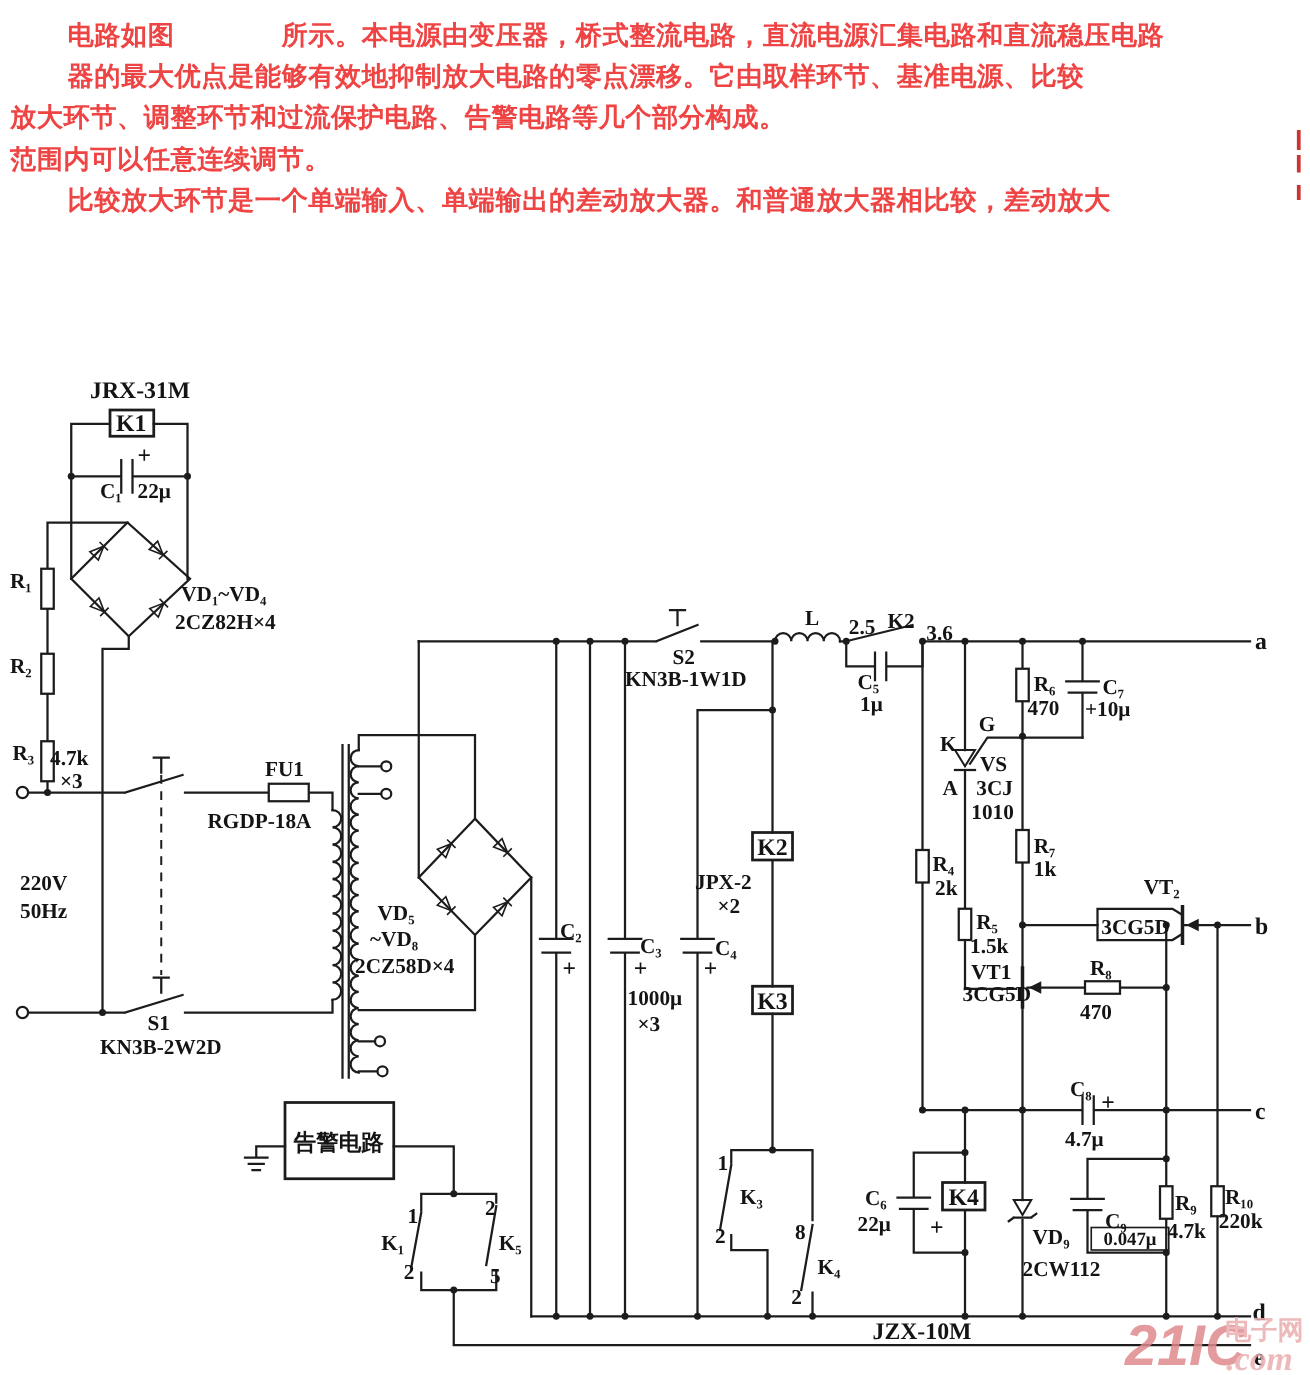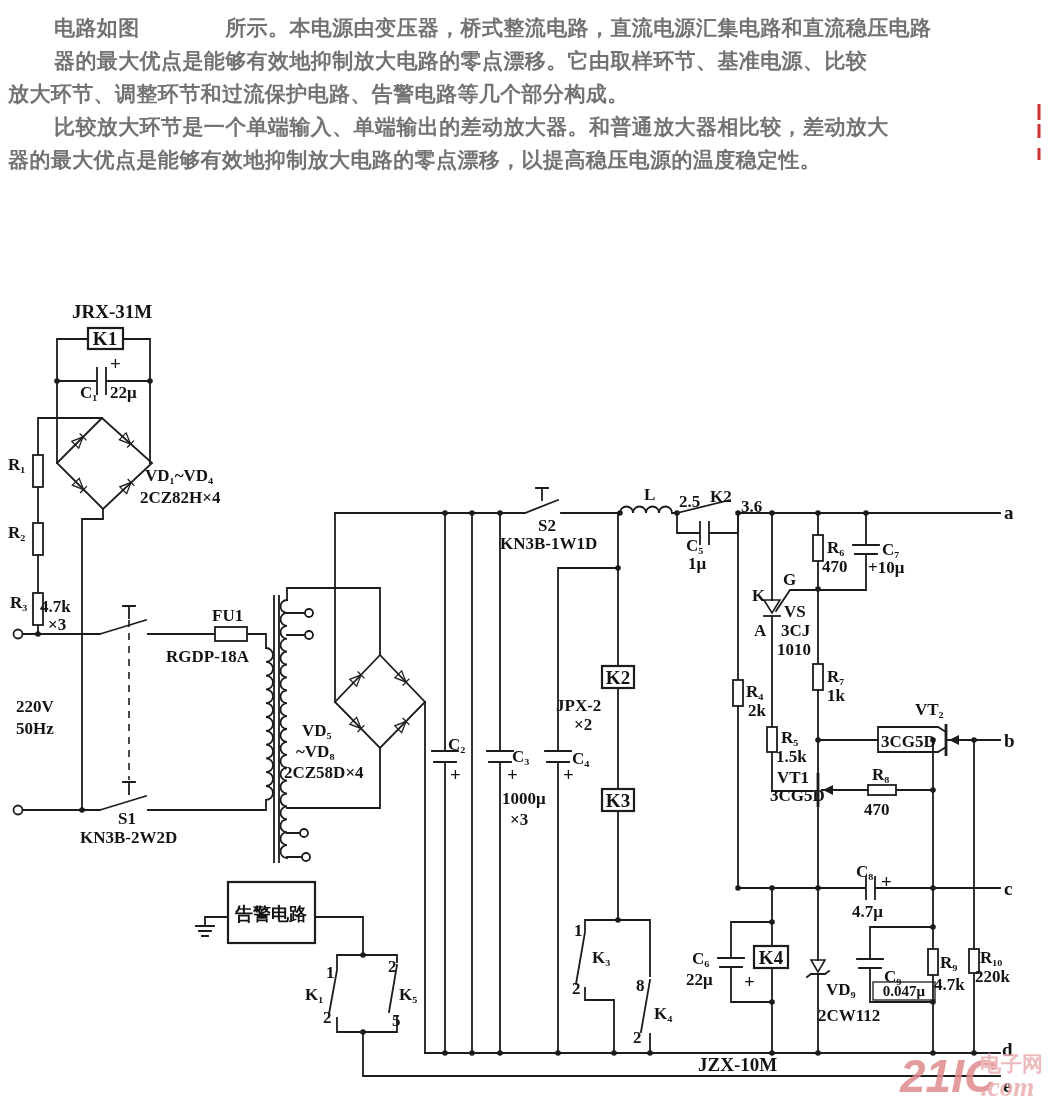--- a/index.html
+++ b/index.html
@@ -4,21 +4,21 @@
 <style>
   html,body{margin:0;padding:0;}
   body{
     width:1048px;height:1100px;position:relative;background:#ffffff;
     font-family:"Liberation Serif","DejaVu Serif",serif;color:#111;
     overflow:hidden;
   }
   .text-block{
     position:absolute;left:8px;top:12px;width:1034px;
     font-size:21px;font-weight:700;line-height:33px;letter-spacing:.4px;
-    color:#737373;
+    color:#ef4444;
   }
   .tline{white-space:pre;height:33px;}
   .tline.ind{padding-left:46px;}
   svg{position:absolute;left:0;top:0;}
   .wire{stroke:#1c1c1c;stroke-width:1.8;fill:none;stroke-linecap:square;}
   .wire-thin{stroke:#1c1c1c;stroke-width:1.3;fill:none;}
   .wire-dash{stroke:#1c1c1c;stroke-width:1.6;fill:none;stroke-dasharray:7 6;}
   .box{stroke:#1c1c1c;stroke-width:2.2;fill:none;}
   .rbox{stroke:#1c1c1c;stroke-width:1.8;fill:#fff;}
   .dot{fill:#1c1c1c;stroke:none;}
@@ -34,22 +34,22 @@
   .wm-site{font-family:"Liberation Sans","DejaVu Sans",sans-serif;font-weight:700;font-size:21px;fill:#eaaeb1;}
   .wm-com{font-family:"Liberation Serif","DejaVu Serif",serif;font-style:italic;font-weight:700;font-size:27px;fill:#eaaeb1;}
 </style>
 </head>
 <body>
 
 <div class="text-block">
   <div class="tline ind">电路如图　　　　所示。本电源由变压器，桥式整流电路，直流电源汇集电路和直流稳压电路</div>
   <div class="tline ind">器的最大优点是能够有效地抑制放大电路的零点漂移。它由取样环节、基准电源、比较</div>
   <div class="tline">放大环节、调整环节和过流保护电路、告警电路等几个部分构成。</div>
+  <div class="tline">范围内可以任意连续调节。</div>
   <div class="tline ind">比较放大环节是一个单端输入、单端输出的差动放大器。和普通放大器相比较，差动放大</div>
-  <div class="tline">器的最大优点是能够有效地抑制放大电路的零点漂移，以提高稳压电源的温度稳定性。</div>
 </div>
 
 <svg width="1048" height="1100" viewBox="0 0 1048 1100">
 
   <g>
     <path d="M1039,104 V120 M1039,124 V138 M1039,148 V160" stroke="#c33" stroke-width="3" fill="none"></path>
   </g>
 
   <g>
 

